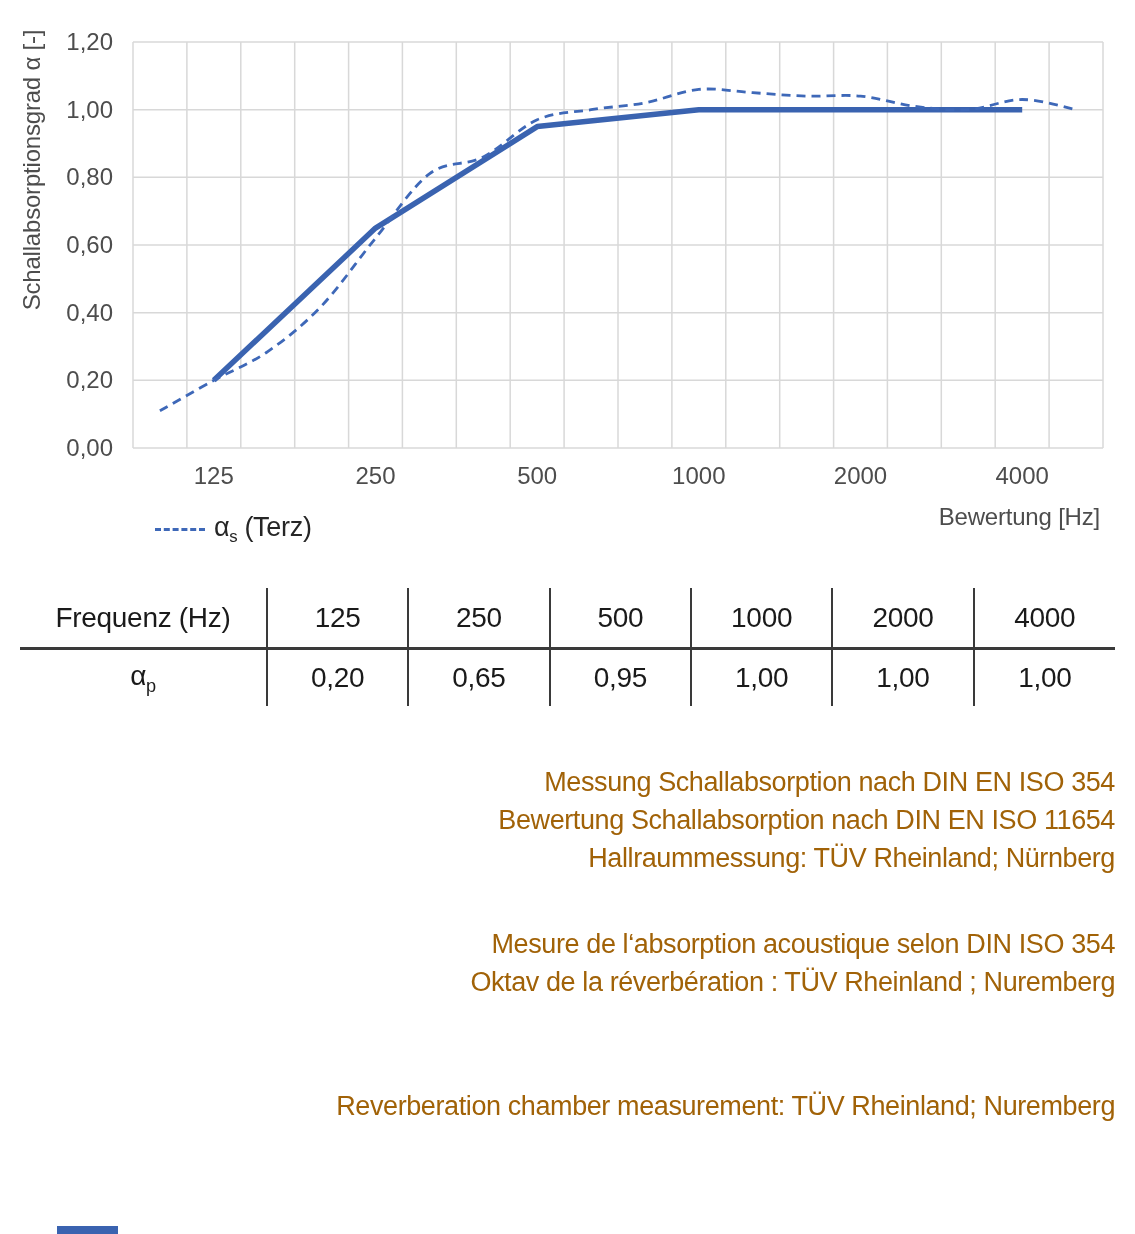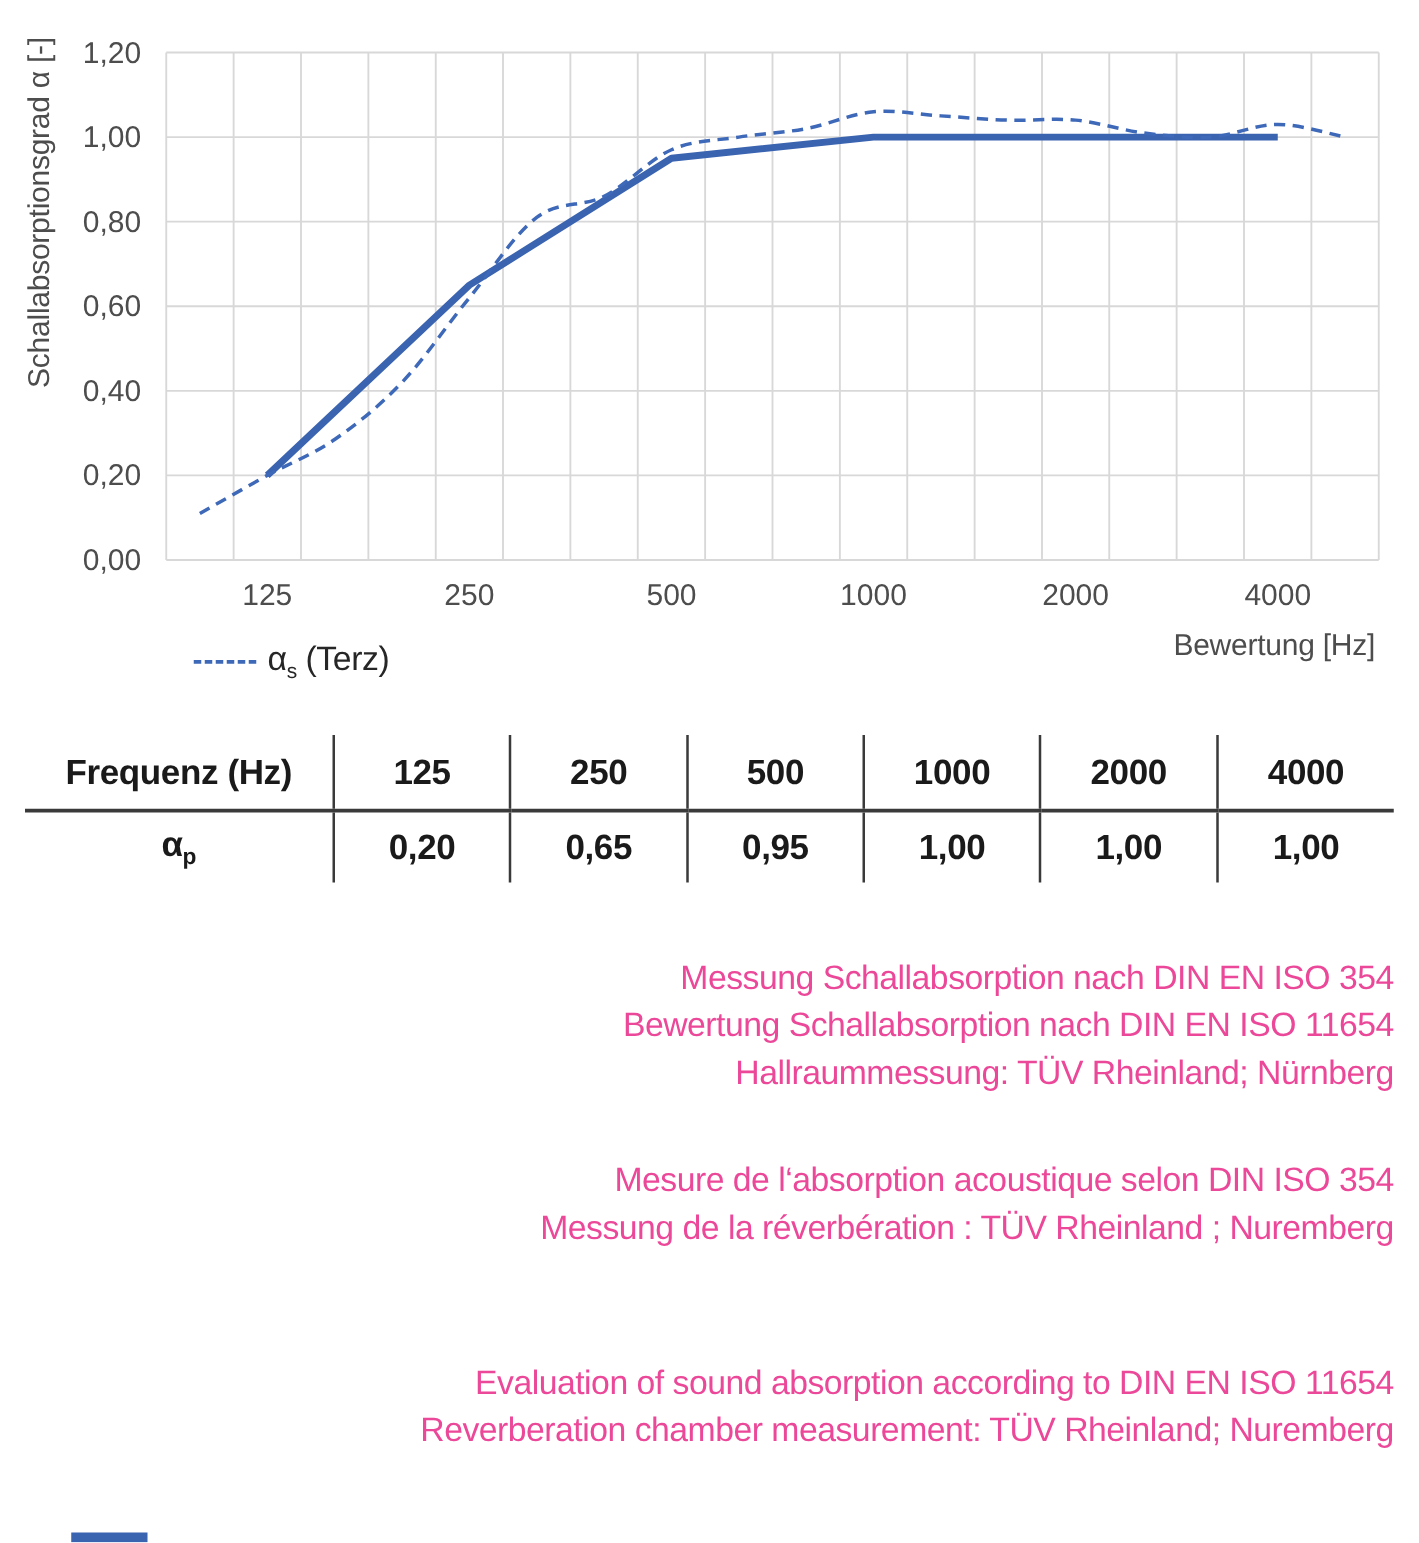--- a/index.html
+++ b/index.html
@@ -18,30 +18,30 @@
   .legend-item{display:flex;align-items:center;}
   .sample-dashed{width:50px;height:0;border-top:3px dashed #3e68b8;margin-right:9px;}
   .sample-solid{width:72px;height:5px;background:#3a63b0;margin-right:3px;}
   .legend-text{font-size:27px;color:#262626;letter-spacing:-0.3px;}
   .legend-text sub{font-size:0.62em;}
   .legend-label{margin-left:7px;}
 
   
   .abs-table{position:absolute;top:588px;left:20px;width:1095px;border-collapse:collapse;table-layout:fixed;}
   .abs-table td{text-align:center;vertical-align:middle;font-size:28px;color:#1a1a1a;
-                letter-spacing:-0.3px;padding:0;font-weight:bold;}
+                letter-spacing:-0.3px;padding:0;}
   .abs-table tr.head td{height:59px;border-bottom:3px solid #3a3a3a;}
   .abs-table tr.vals td{height:56px;}
   .abs-table td + td{border-left:2px solid #3a3a3a;}
   .abs-table col.c0{width:247px;}
   .abs-table sub{font-size:0.65em;}
 
   
   .note{position:absolute;left:0;right:20px;text-align:right;}
-  .note p{margin:0;font-size:27px;line-height:38px;color:#ec4899;letter-spacing:-0.4px;}
+  .note p{margin:0;font-size:27px;line-height:38px;color:#a16207;letter-spacing:-0.4px;}
   .note-de{top:763px;}
   .note-fr{top:925px;}
   .note-en{top:1087px;}
 
   
   .footer-bar{position:absolute;left:57px;bottom:0;width:61px;height:8px;background:#3a63b0;}
 </style>
 </head>
 <body>
 
@@ -136,21 +136,20 @@
   </tbody>
     </table>
 
   <div class="note note-de">
     <p>Messung Schallabsorption nach DIN EN ISO 354</p>
     <p>Bewertung Schallabsorption nach DIN EN ISO 11654</p>
     <p>Hallraummessung: TÜV Rheinland; Nürnberg</p>
   </div>
   <div class="note note-fr">
     <p>Mesure de l‘absorption acoustique selon DIN ISO 354</p>
-    <p>Messung de la réverbération : TÜV Rheinland ; Nuremberg</p>
+    <p>Oktav de la réverbération : TÜV Rheinland ; Nuremberg</p>
   </div>
   <div class="note note-en">
-    <p>Evaluation of sound absorption according to DIN EN ISO 11654</p>
     <p>Reverberation chamber measurement: TÜV Rheinland; Nuremberg</p>
   </div>
 
   <div class="footer-bar"></div>
 </div>
 
 </body></html>

